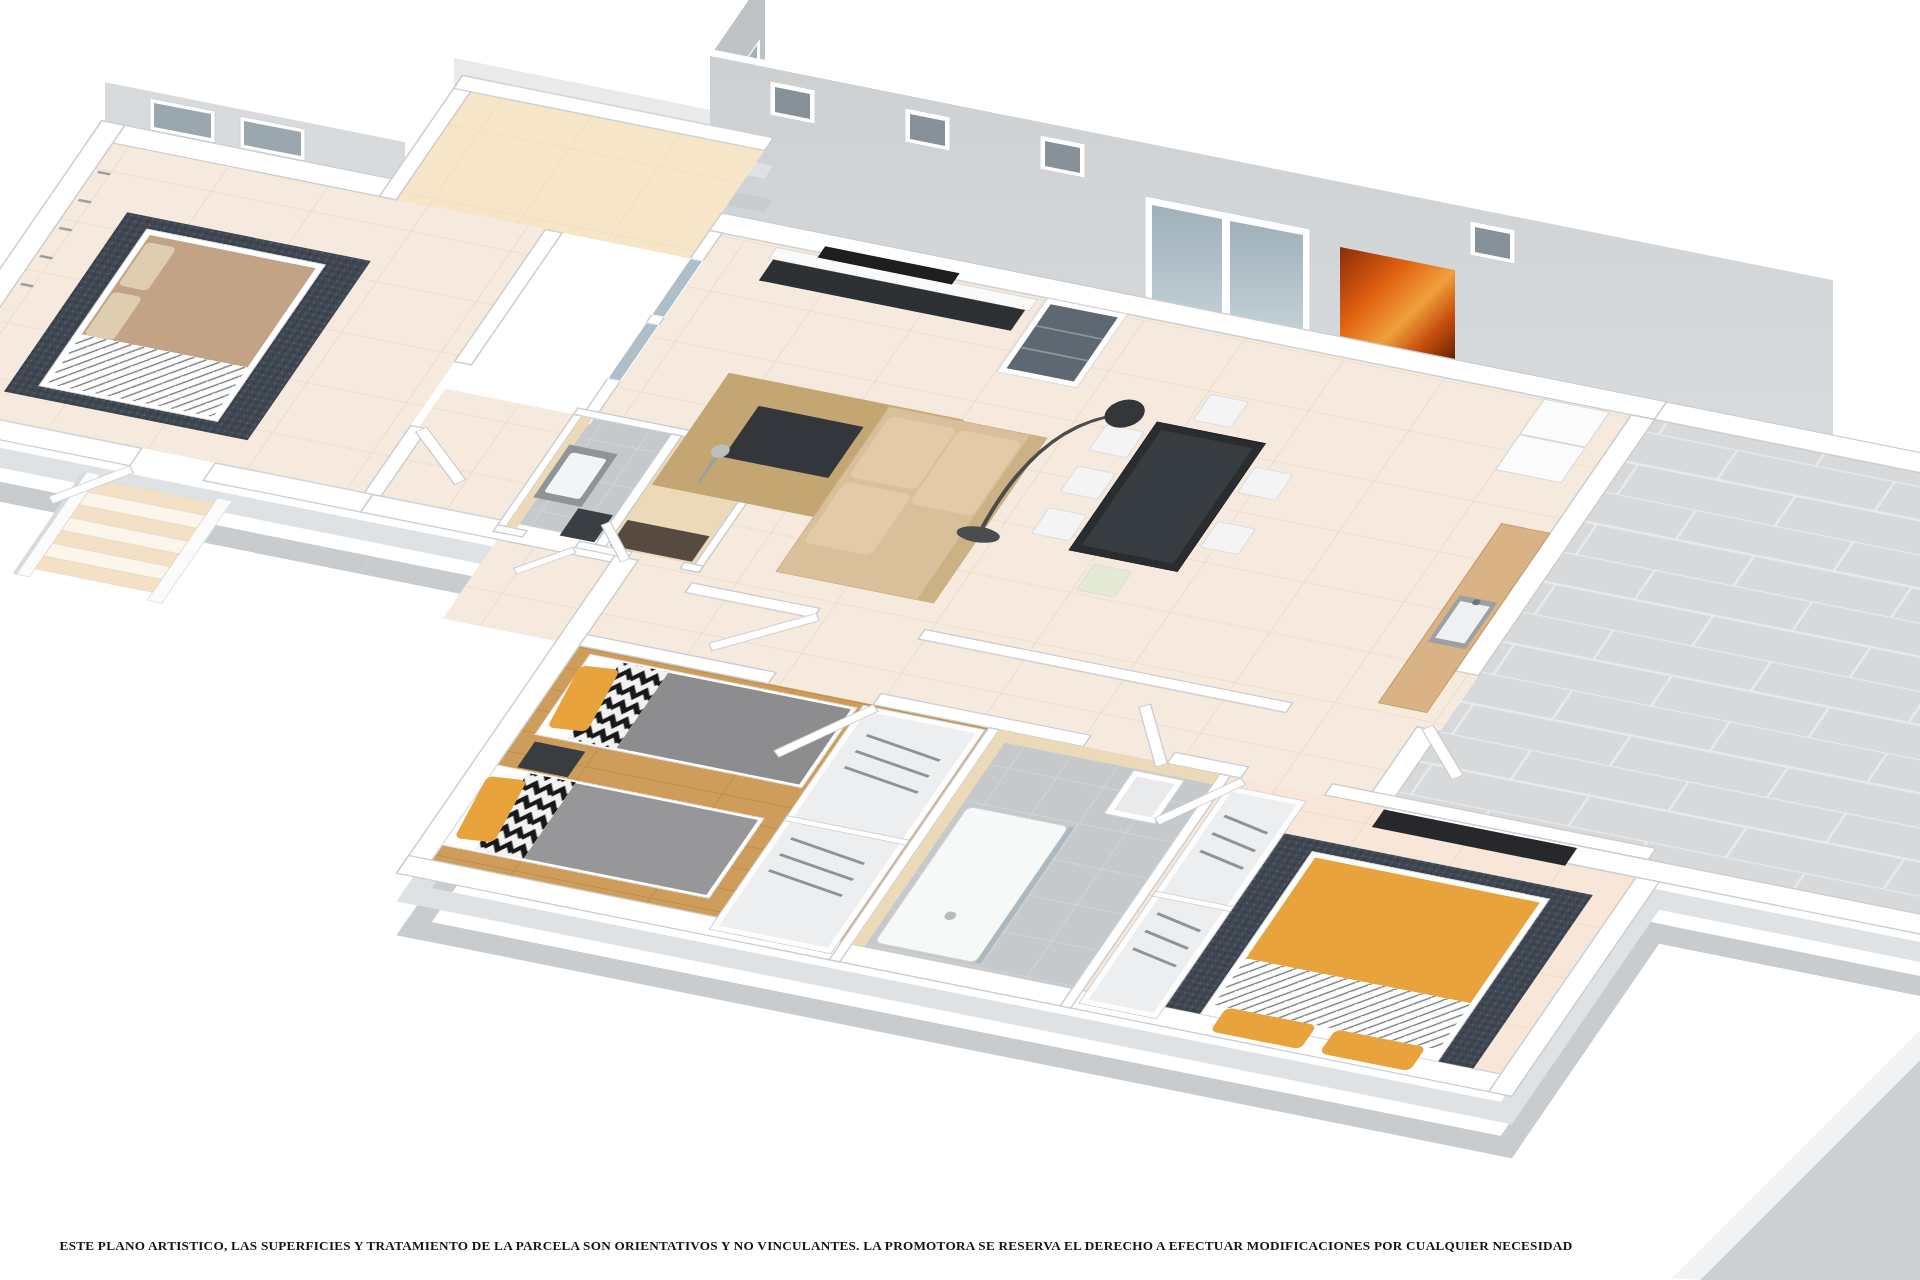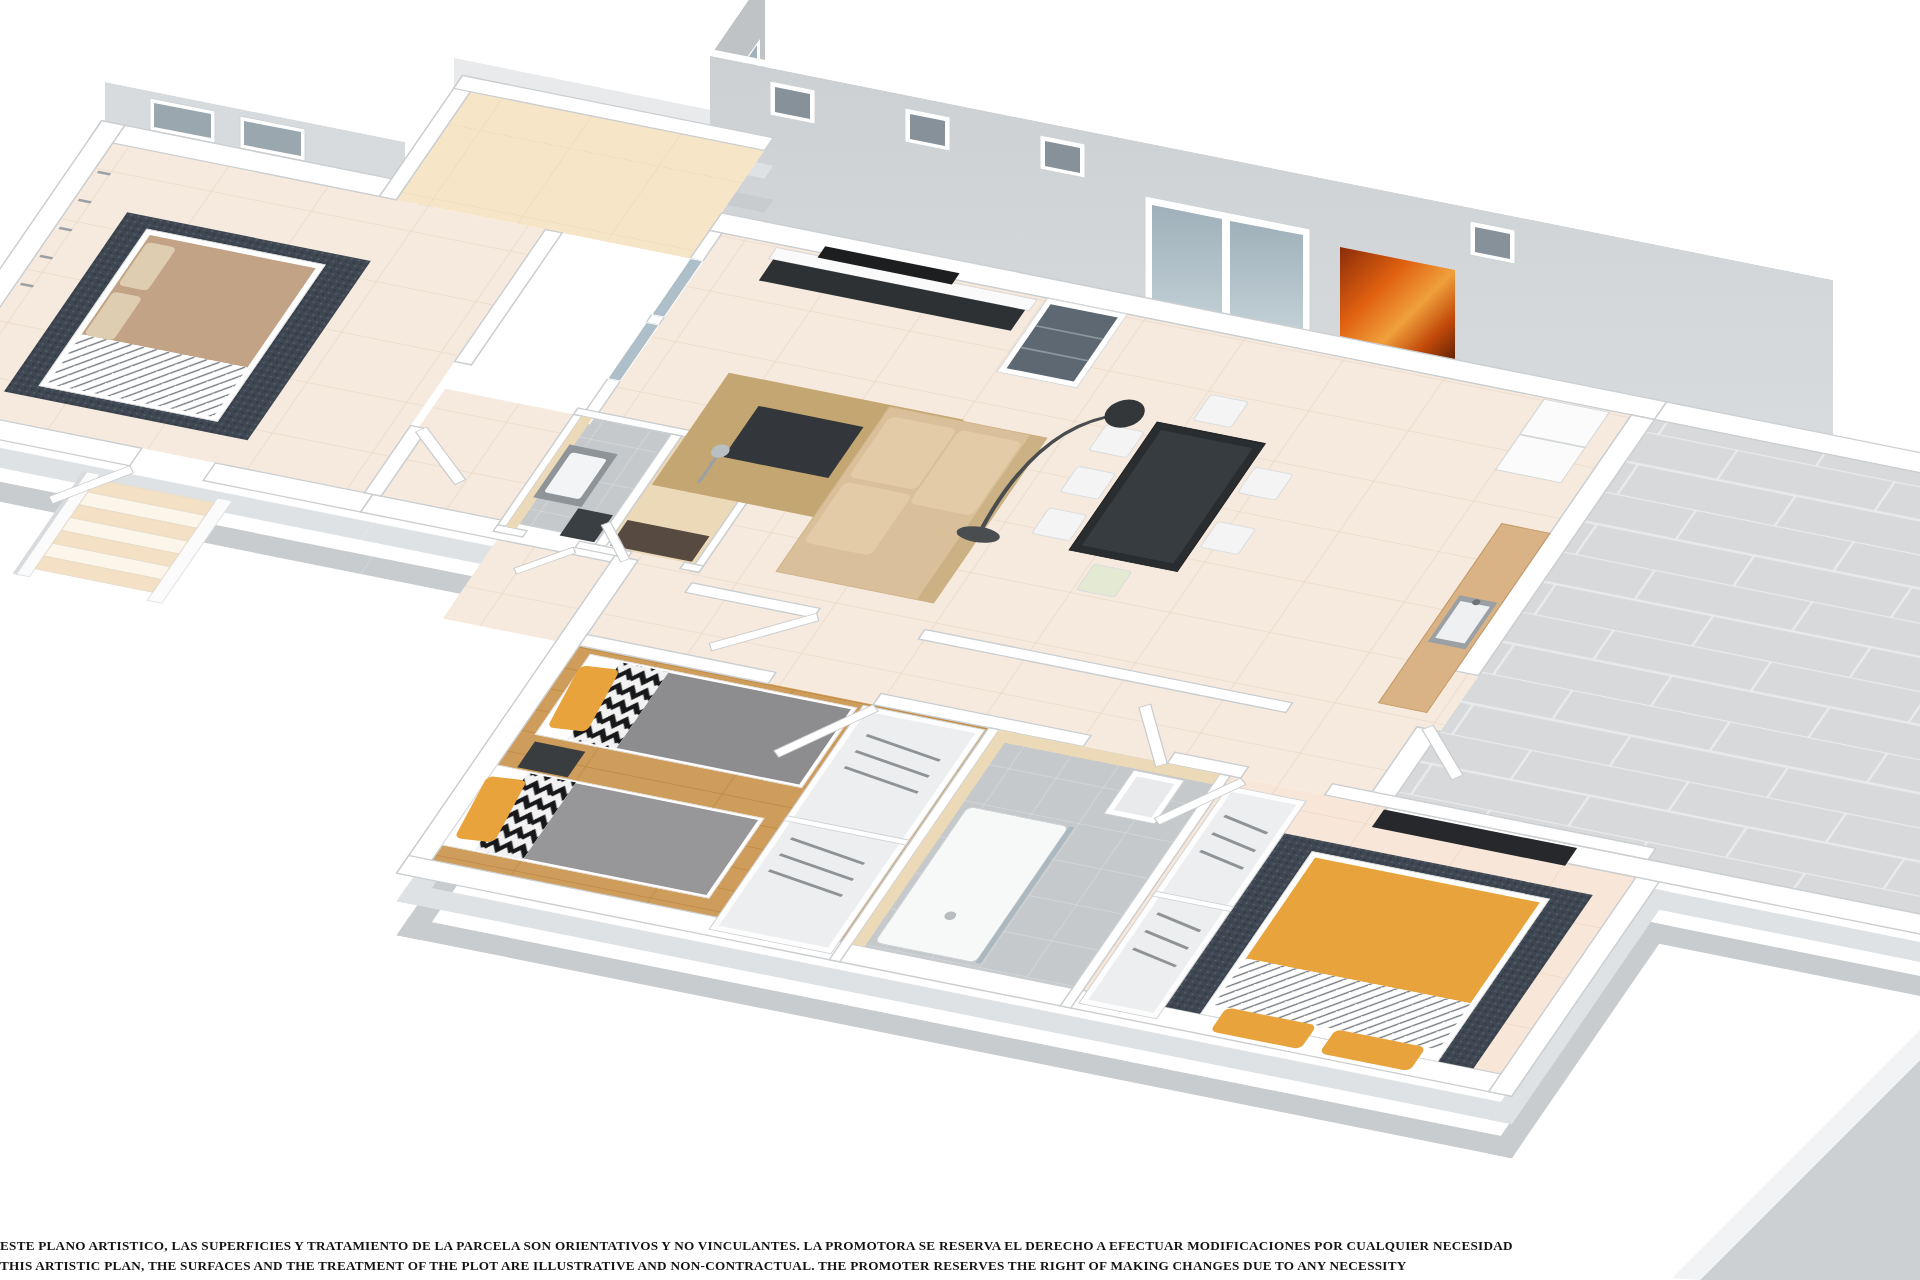--- a/index.html
+++ b/index.html
@@ -1,19 +1,19 @@
 <!DOCTYPE html>
 <html><head>
 <meta charset="utf-8">
 <style>
   html,body{margin:0;padding:0;background:#ffffff;}
   body{width:1920px;height:1280px;position:relative;overflow:hidden;
        font-family:"Liberation Serif", serif;}
   #plan-svg{position:absolute;left:0;top:0;}
-  .disclaimer{position:absolute;left:0;top:1236px;width:1632px;text-align:left;
+  .disclaimer{position:absolute;left:0;top:1236px;width:1632px;text-align:center;
       color:#131313;font-weight:bold;font-size:13.2px;line-height:20px;letter-spacing:.25px;
       z-index:5;}
   .disclaimer div{white-space:nowrap;}
 </style>
 </head>
 <body>
 
 <svg id="plan-svg" width="1920" height="1280" viewBox="0 0 1920 1280">
   <defs>
     <pattern id="creamTiles" width="95" height="63" patternUnits="userSpaceOnUse">
@@ -348,14 +348,13 @@
       <rect width="8" height="52" transform="translate(372,438) rotate(134)"></rect>
     </g>
   </g>
 
   <polygon points="1700,1280 1920,1060 1920,1280" fill="#cdd0d2"></polygon>
   <polygon points="1700,1280 1920,1060 1920,1030 1672,1278" fill="#f2f3f4"></polygon>
 </svg>
 
 <div class="disclaimer">
   <div>ESTE PLANO ARTISTICO, LAS SUPERFICIES Y TRATAMIENTO DE LA PARCELA SON ORIENTATIVOS Y NO VINCULANTES. LA PROMOTORA SE RESERVA EL DERECHO A EFECTUAR MODIFICACIONES POR CUALQUIER NECESIDAD</div>
-  <div>THIS ARTISTIC PLAN, THE SURFACES AND THE TREATMENT OF THE PLOT ARE ILLUSTRATIVE AND NON-CONTRACTUAL. THE PROMOTER RESERVES THE RIGHT OF MAKING CHANGES DUE TO ANY NECESSITY</div>
 </div>
 
 </body></html>

